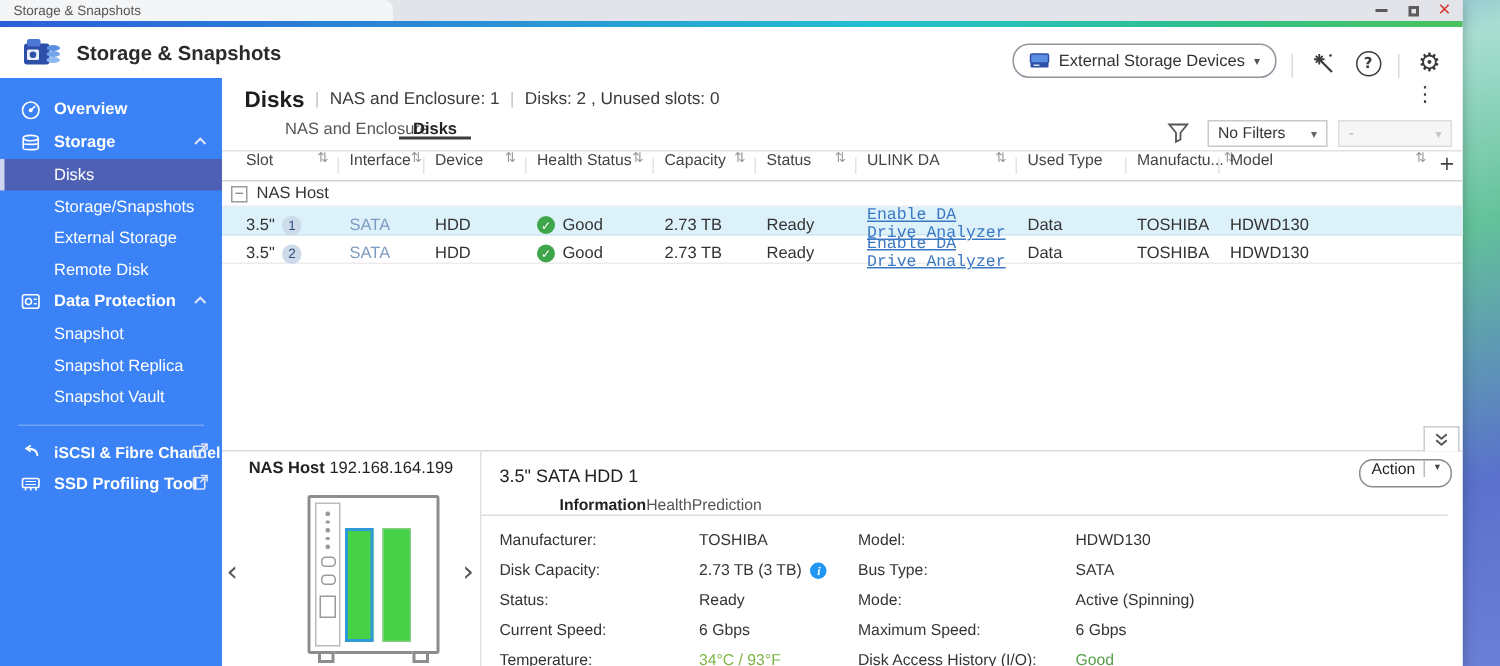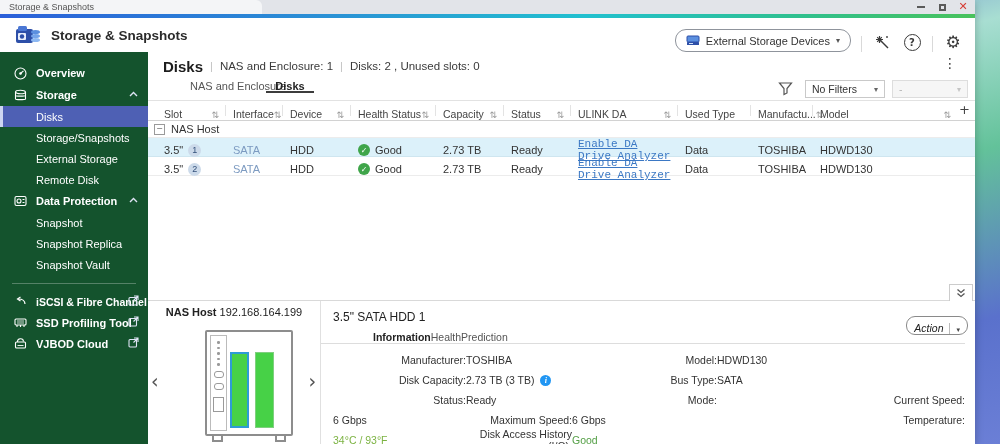--- a/index.html
+++ b/index.html
@@ -28,21 +28,21 @@
   .apptitle{margin-left:10px;font-size:13.5px;font-weight:bold;color:#2b2b2b;}
   .hright{position:absolute;right:12px;top:0;height:34px;display:flex;align-items:flex-end;gap:10px;}
   .devpill{display:flex;align-items:center;gap:6px;border:1px solid #8f949c;border-radius:11px;height:21px;padding:0 10px;background:#fff;cursor:pointer;}
   .devpill .lbl{font-size:11px;color:#333;}
   .devpill .dd{font-size:8px;color:#555;}
   .vdiv{width:1px;height:16px;background:#d9d9d9;}
   .hicon{width:20px;height:20px;display:flex;align-items:center;justify-content:center;cursor:pointer;}
   .helpcircle{width:15px;height:15px;border:1.5px solid #3a3a3a;border-radius:50%;font-size:10px;font-weight:bold;color:#3a3a3a;display:flex;align-items:center;justify-content:center;}
   .gear{font-size:17px;color:#3a3a3a;line-height:18px;}
   
-  .sidebar{position:absolute;left:0;top:52px;width:148px;bottom:0;background:#14532d;color:#fff;padding-top:10px;box-sizing:border-box;}
+  .sidebar{position:absolute;left:0;top:52px;width:148px;bottom:0;background:#3b82f6;color:#fff;padding-top:10px;box-sizing:border-box;}
   .sbitem{height:21px;display:flex;align-items:center;font-size:11px;cursor:pointer;position:relative;}
   .sbitem .sbicon{width:15px;margin-left:13px;display:flex;justify-content:center;}
   .sbitem.section{font-weight:bold;height:22px;}
   .sbitem.section .label{margin-left:8px;}
   .sbitem.sub{padding-left:36px;}
   .sbitem.selected{background:#4e60b4;}
   .sbitem.selected::before{content:"";position:absolute;left:0;top:0;bottom:0;width:3px;background:#cdd5f1;}
   .sbitem .chev{position:absolute;right:10px;top:7px;}
   .sbitem .ext{position:absolute;right:9px;top:4px;}
   .sbdivider{height:1px;background:rgba(255,255,255,.28);margin:8px 12px 7px 12px;}
@@ -62,21 +62,21 @@
   .funnel{position:absolute;right:182px;top:1px;cursor:pointer;}
   .fselect{position:absolute;top:0;height:18px;border:1px solid #c9c9c9;background:#fff;display:flex;align-items:center;
     font-size:10.5px;color:#333;padding:0 6px;box-sizing:border-box;cursor:pointer;}
   .fselect .dd{margin-left:auto;font-size:8px;color:#666;}
   .fs1{right:90px;width:80px;}
   .fs2{right:7px;width:76px;background:#f6f6f6;border-color:#ddd;color:#b5b5b5;}
   .fs2 .dd{color:#c5c5c5;}
   
   .tgrid{display:grid;grid-template-columns:77px 57px 68px 85px 68px 67px 107px 73px 62px 1fr;}
   .thead{height:19px;border-bottom:1px solid #d2d2d2;position:relative;}
-  .th{display:flex;align-items:flex-end;font-size:10.5px;color:#444;padding-left:8px;position:relative;}
+  .th{display:flex;align-items:flex-start;font-size:10.5px;color:#444;padding-left:8px;position:relative;}
   .th:first-child{padding-left:16px;}
   .th+.th::before{content:"";position:absolute;left:0;top:4px;bottom:4px;width:1px;background:#e3e3e3;}
   .sort{margin-left:auto;margin-right:6px;font-size:9px;color:#999;cursor:pointer;}
   .addcol{position:absolute;right:5px;top:1px;font-size:13px;color:#444;cursor:pointer;}
   .grouprow{height:16px;display:flex;align-items:center;border-bottom:1px solid #ececec;cursor:pointer;}
   .gbox{width:9px;height:9px;border:1px solid #9a9a9a;margin-left:6px;font-size:8px;line-height:7px;text-align:center;color:#666;background:#fff;}
   .gname{font-size:11px;color:#333;margin-left:6px;}
   .trow{height:18px;border-bottom:1px solid #ececec;cursor:pointer;}
   .trow.selected{background:#dcf1fa;border-bottom-color:#cfe6f0;}
   .td{display:flex;align-items:center;font-size:11px;color:#333;padding-left:8px;}
@@ -101,30 +101,30 @@
   .led{width:2.5px;height:2.5px;border-radius:50%;background:#9a9a9a;}
   .sbtn{width:8px;height:5px;border:1px solid #9a9a9a;border-radius:3px;margin-top:5px;}
   .usb{width:9px;height:13px;border:1px solid #9a9a9a;margin-top:7px;}
   .bay{position:absolute;top:20px;width:19px;height:76px;background:#47d147;}
   .bay1{left:23px;border:2px solid #2e9bd6;box-sizing:border-box;}
   .bay2{left:48px;border:1px solid #7fcf7f;box-sizing:border-box;}
   .foot{position:absolute;bottom:-8px;width:11px;height:8px;border:2px solid #8d8d8d;background:#fff;box-sizing:border-box;}
   .f1{left:5px;} .f2{right:5px;}
   .details{position:absolute;left:172px;right:0;top:0;bottom:0;border-left:1px solid #e0e0e0;}
   .dtitle{position:absolute;left:12px;top:9px;font-size:12px;color:#222;}
-  .actionbtn{position:absolute;right:7px;top:15px;height:17px;border:1px solid #8a8a8a;border-radius:9px;background:#fff;
-    display:flex;align-items:flex-end;padding:0 7px;cursor:pointer;gap:6px;font-style:italic;}
+  .actionbtn{position:absolute;right:7px;top:5px;height:17px;border:1px solid #8a8a8a;border-radius:9px;background:#fff;
+    display:flex;align-items:flex-start;padding:0 7px;cursor:pointer;gap:6px;}
   .actionbtn .albl{font-size:10.5px;color:#222;}
   .actionbtn .adiv{width:1px;height:11px;background:#bbb;}
   .actionbtn .dd{font-size:7px;color:#444;}
   .dtabs{position:absolute;left:0;right:10px;top:30px;height:13px;border-bottom:1px solid #ddd;display:flex;padding-left:52px;box-sizing:border-box;}
   .dtab{font-size:10.5px;color:#555;cursor:pointer;}
   .dtab.active{color:#222;font-weight:bold;}
   .dgrid{position:absolute;left:12px;right:10px;top:49px;display:grid;grid-template-columns:133px 106px 145px auto;grid-auto-rows:20px;align-items:center;}
-  .dl{font-size:10.5px;color:#333;text-align:right;}
+  .dl{font-size:10.5px;color:#333;}
   .dv{font-size:10.5px;color:#333;display:flex;align-items:center;gap:6px;}
   .dv.temp{color:#7cb342;}
   .dv.good{color:#55a047;}
   .infoi{width:11px;height:11px;border-radius:50%;background:#2196f3;color:#fff;font-size:8px;font-style:italic;font-weight:bold;
     display:flex;align-items:center;justify-content:center;font-family:"Liberation Serif",serif;cursor:pointer;}
   svg{display:block;}
 </style>
 </head>
 <body>
 
@@ -276,36 +276,20 @@
         </svg>
       </span>
       <span class="label" style="margin-left:8px;">SSD Profiling Tool</span>
       <span class="ext">
         <svg width="11" height="11" viewBox="0 0 11 11" fill="none" stroke="#dfe4f5" stroke-width="1.1">
           <rect x="1" y="2.5" width="7.5" height="7.5" rx="1"></rect>
             <path d="M6 1 h4 v4 M10 1 L5.5 5.5"></path>
         </svg>
       </span>
     </div>
-    <div class="sbitem external">
-      <span class="sbicon">
-        <svg width="13" height="11" viewBox="0 0 13 11" fill="none" stroke="#fff" stroke-width="1.1">
-          <rect x="1.5" y="4" width="10" height="6" rx="1"></rect>
-            <path d="M3.5 4 a2.5 2.5 0 0 1 6 -0.5"></path>
-            <path d="M3.5 7.5 h6" stroke-width="0.9"></path>
-        </svg>
-      </span>
-      <span class="label" style="margin-left:8px;">VJBOD Cloud</span>
-      <span class="ext">
-        <svg width="11" height="11" viewBox="0 0 11 11" fill="none" stroke="#dfe4f5" stroke-width="1.1">
-          <rect x="1" y="2.5" width="7.5" height="7.5" rx="1"></rect>
-            <path d="M6 1 h4 v4 M10 1 L5.5 5.5"></path>
-        </svg>
-      </span>
-    </div>
   </div>
 
   <div class="main">
 
     <div class="pagehdr">
       <span class="pagetitle">Disks</span>
       <span class="psep">|</span>
       <span class="psum">NAS and Enclosure: 1</span>
       <span class="psep">|</span>
       <span class="psum">Disks: 2 , Unused slots: 0</span>
@@ -476,20 +460,21 @@
           <span class="dv">
               <span>2.73 TB (3 TB)</span>
               <span class="infoi glyph">i</span>
             </span>
           <span class="dl">Bus Type:</span>
           <span class="dv">SATA</span>
 
           <span class="dl">Status:</span>
           <span class="dv">Ready</span>
           <span class="dl">Mode:</span>
+          <span class="dv">Active (Spinning)</span>
 
           <span class="dl">Current Speed:</span>
           <span class="dv">6 Gbps</span>
           <span class="dl">Maximum Speed:</span>
           <span class="dv">6 Gbps</span>
 
           <span class="dl">Temperature:</span>
           <span class="dv temp">34°C / 93°F</span>
           <span class="dl">Disk Access History (I/O):</span>
           <span class="dv good">Good</span>

